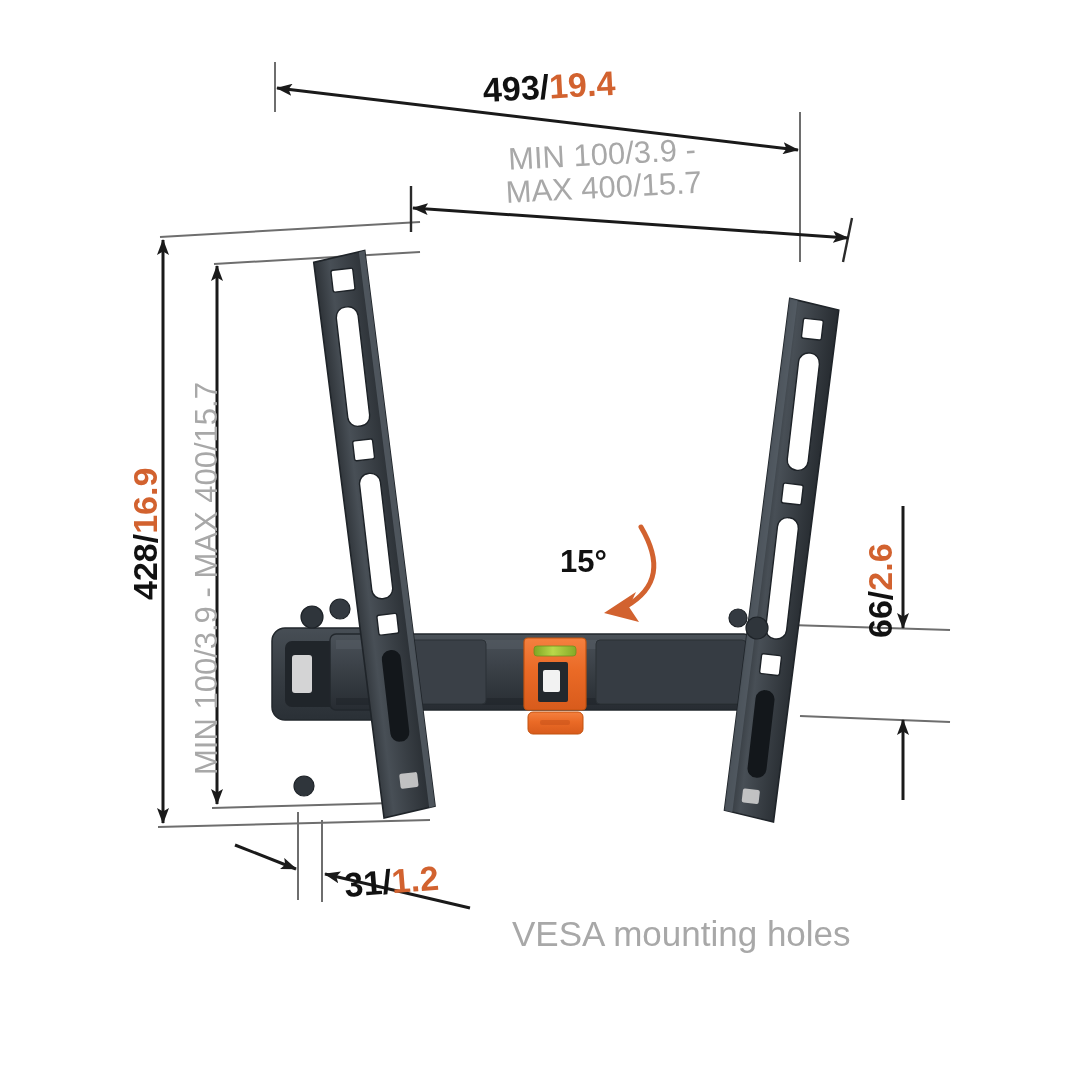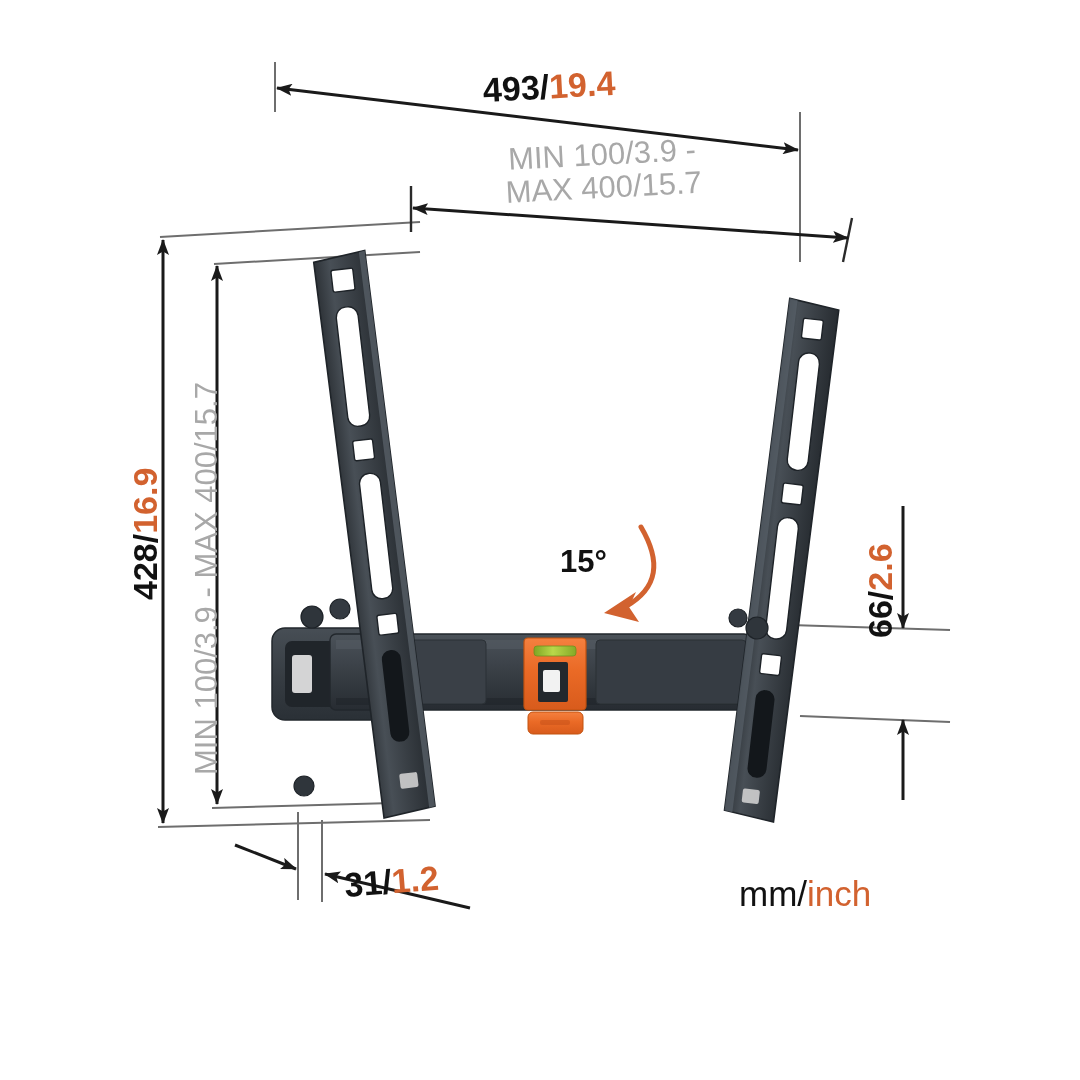--- a/index.html
+++ b/index.html
@@ -279,16 +279,16 @@
   <div class="lbl" id="lbl-428"><span class="black">428</span><span class="black">/</span><span class="orange">16.9</span></div>
 
   <div class="lbl gray" id="lbl-minmax-v">MIN 100/3.9 - MAX 400/15.7</div>
 
   <div class="lbl" id="lbl-66"><span class="black">66</span><span class="black">/</span><span class="orange">2.6</span></div>
 
   <div class="lbl" id="lbl-31"><span class="black">31</span><span class="black">/</span><span class="orange">1.2</span></div>
 
   <div class="lbl black" id="lbl-angle">15°</div>
 
-  <div class="lbl" id="lbl-units"><span class="black">mm</span><span class="black">/</span><span class="orange">inch</span></div>
-
+
+  <div class="lbl gray" id="lbl-vesa">VESA mounting holes</div>
 
 </div>
 
 </body></html>

